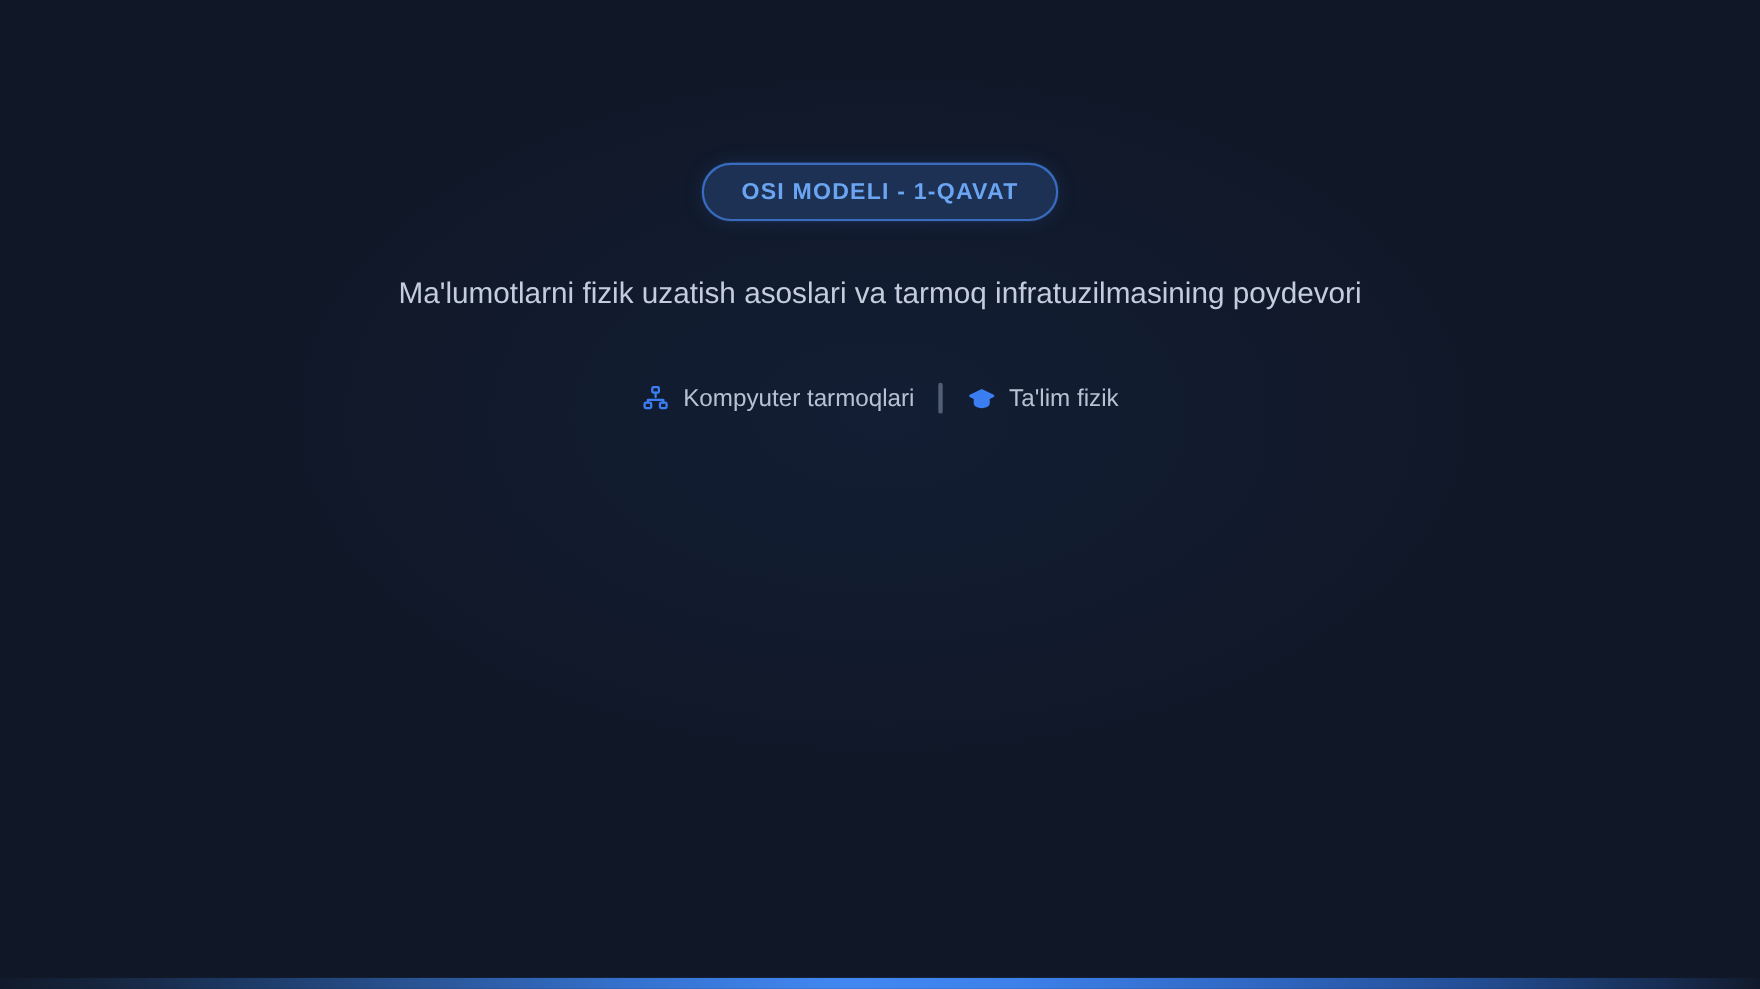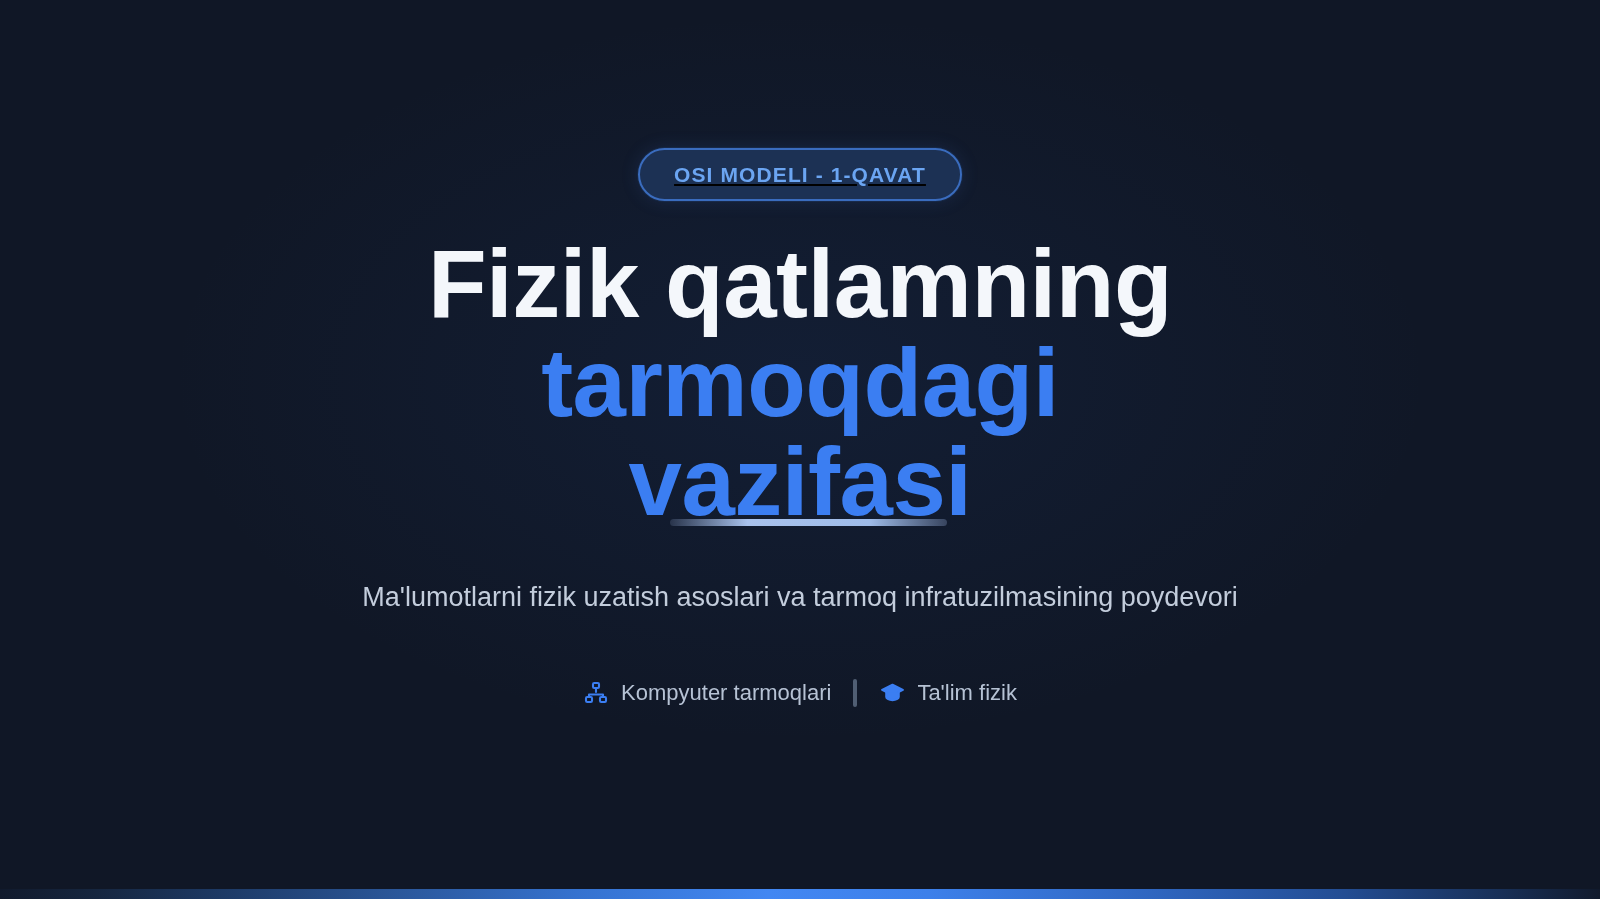--- a/index.html
+++ b/index.html
@@ -41,21 +41,20 @@
   .badge {
     display: inline-flex;
     align-items: center;
     justify-content: flex-end;
     height: 53px;
     padding: 0 34px;
     border-radius: 999px;
     background: #1c3154;
     border: 2px solid #3a6cbe;
     box-shadow: 0 0 0 1px rgba(59,108,190,0.12), 0 0 18px rgba(59,108,190,0.18);
-    text-decoration: underline;
   }
   .badge-text {
     font-size: 21px;
     font-weight: bold;
     letter-spacing: 1.1px;
     color: #6ba5f2;
     white-space: nowrap;
   }
 
   
@@ -157,27 +156,20 @@
 <body>
 
 <div class="slide">
 
   <div class="content">
 
     <div class="badge">
       <span class="badge-text">OSI MODELI - 1-QAVAT</span>
     </div>
 
-    <h1 class="headline">
-      <span class="headline-line line-white">Fizik qatlamning</span>
-      <span class="headline-line line-accent">tarmoqdagi</span>
-      <span class="headline-line line-accent">
-        <span class="underline-word">vazifasi</span>
-      </span>
-    </h1>
 
     <p class="subtitle">Ma'lumotlarni fizik uzatish asoslari va tarmoq infratuzilmasining poydevori</p>
 
     <div class="meta">
 
       <div class="meta-item">
         <span class="meta-icon">
           <svg width="24" height="24" viewBox="0 0 24 24" fill="none" stroke="currentColor" stroke-width="2.1" stroke-linecap="round" stroke-linejoin="round">
             <rect x="9" y="2" width="6" height="5" rx="1.2"></rect>
             <rect x="2" y="16" width="6" height="5" rx="1.2"></rect>

